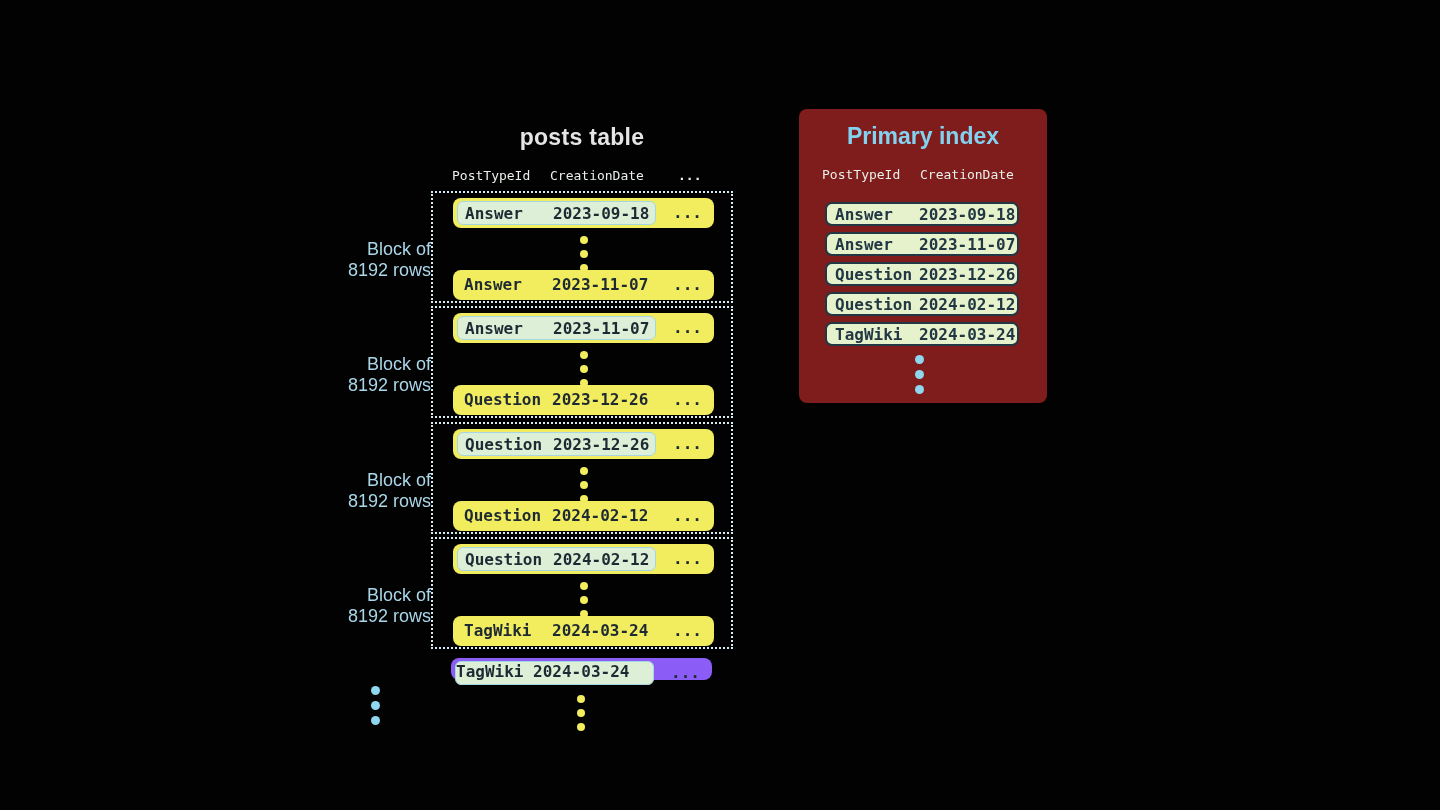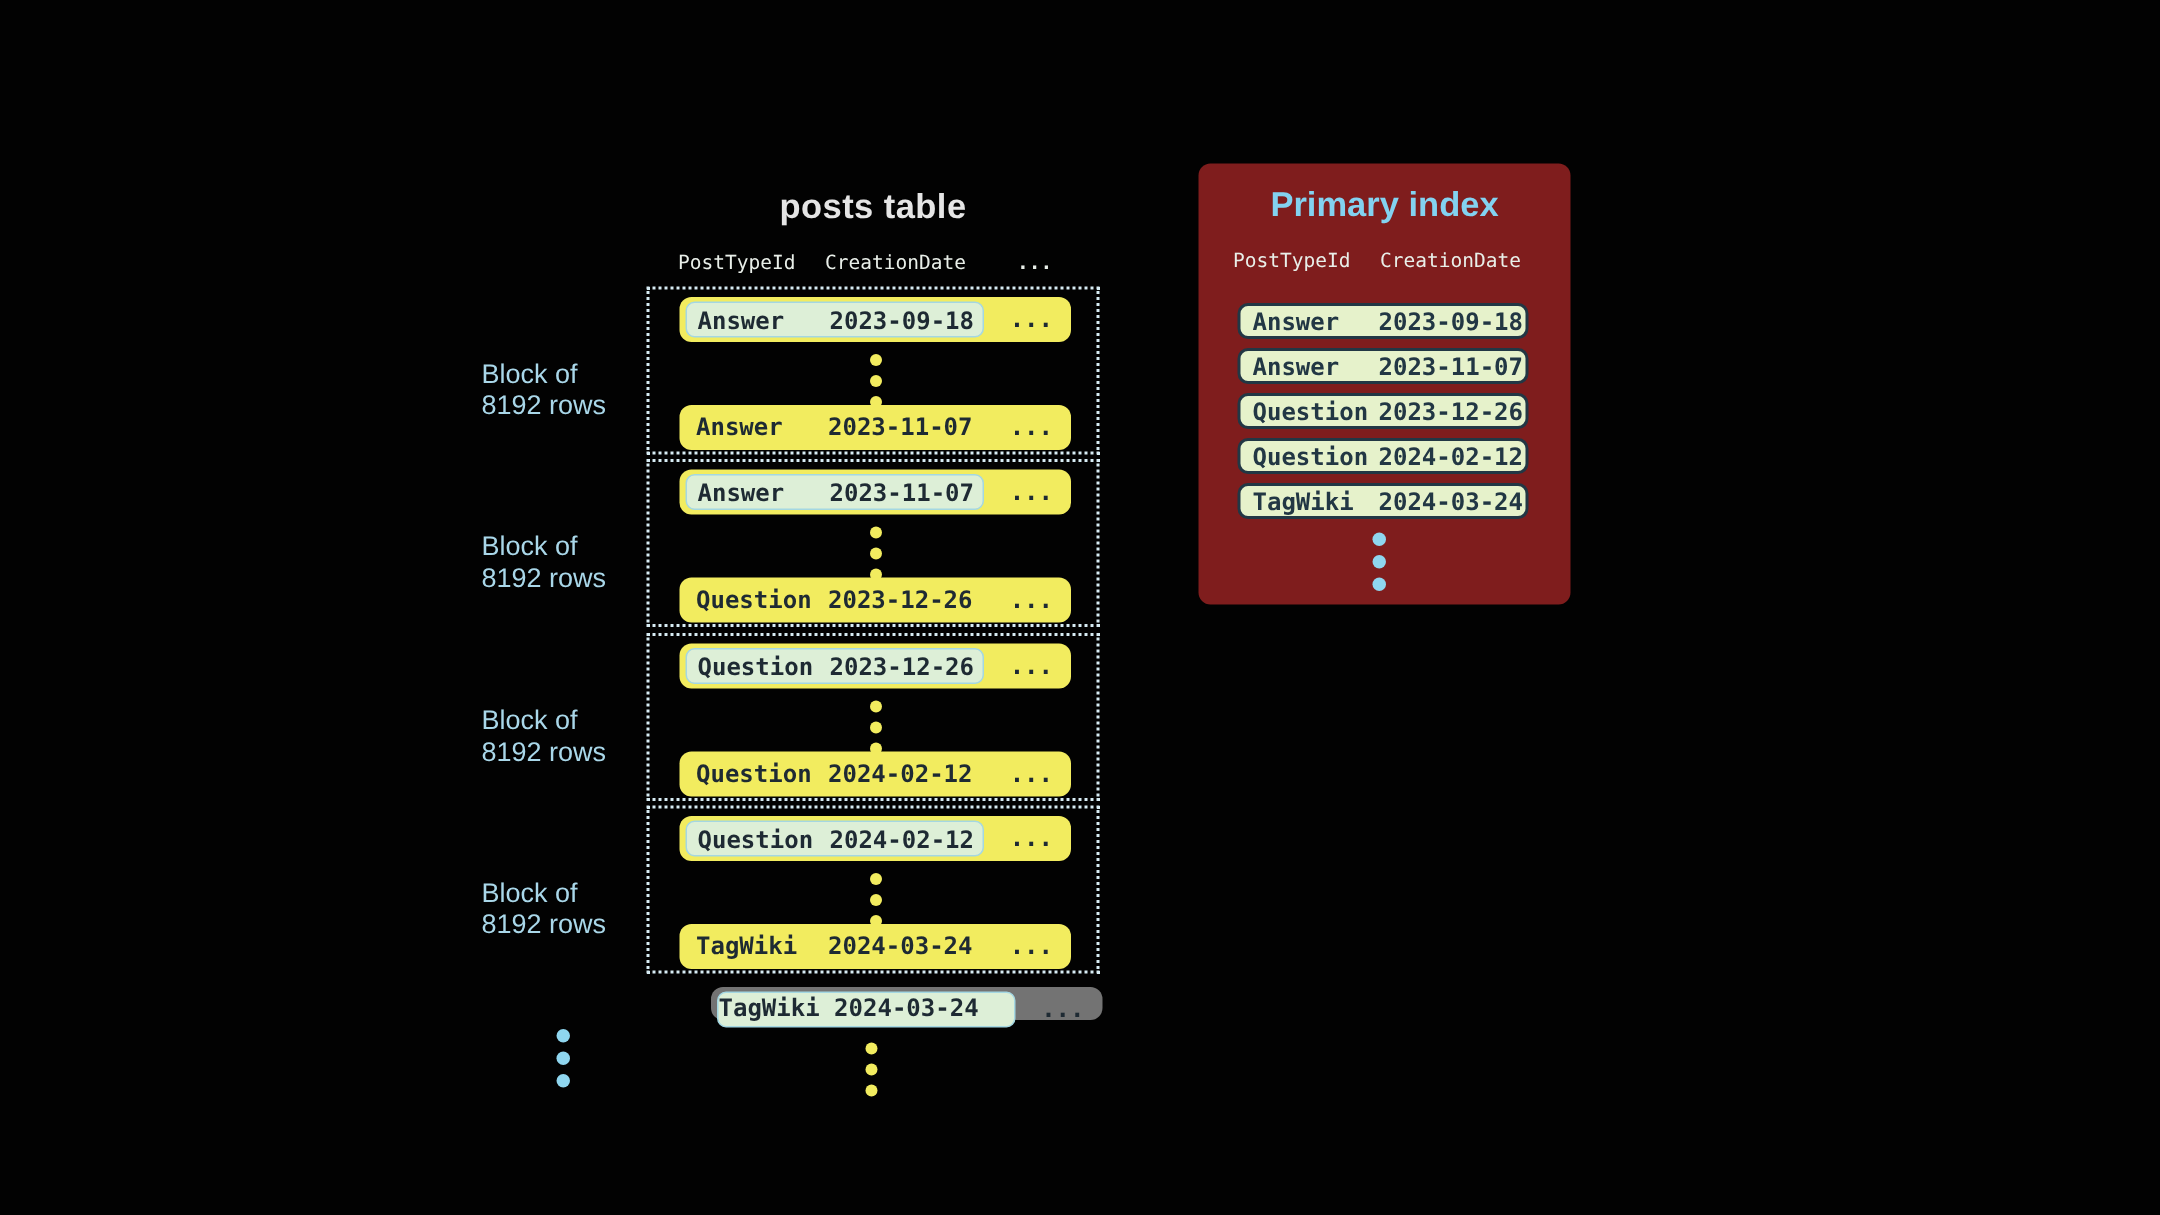--- a/index.html
+++ b/index.html
@@ -30,34 +30,34 @@
   .row .more { position:absolute; right:12px; top:5px; }
   .row-first { top:5px; }
   .row-last  { top:77px; }
 
   .hl { position:absolute; left:4px; top:3px; width:199px; height:24px;
         background:#ddefd7; border:1.5px solid #a4d7e2; border-radius:6px; }
   .hl .type { left:7px; top:2px; }
   .hl .date { left:95px; top:2px; }
 
   .row-tail { position:absolute; left:451px; top:658px; width:261px; height:22px;
-              background:#737373; border-radius:8px;
-              font:bold 16px "DejaVu Sans Mono", monospace; color:#1e2a33;margin-left:23px; }
+              background:#8b5cf6; border-radius:8px;
+              font:bold 16px "DejaVu Sans Mono", monospace; color:#1e2a33; }
   .row-tail .more { position:absolute; right:12px; top:5px; }
 
   .vdots { position:absolute; display:flex; flex-direction:column; align-items:center; }
   .vdots i { display:block; width:8px; height:8px; border-radius:50%; margin:3px 0; }
   .vdots.in-block { left:147px; top:40px; }
   .vdots.yellow i { background:#f2ec5f; }
   .vdots.blue i   { background:#8fd6ef; width:9px; height:9px; }
   .vdots.tail-dots  { left:577px; top:692px; }
   .vdots.left-dots  { left:371px; top:683px; }
   .vdots.pi-dots    { left:116px; top:243px; }
 
-  .block-label { position:absolute; left:321px; width:110px; text-align:left;
+  .block-label { position:absolute; left:321px; width:110px; text-align:right;
                  color:#a9d7e9; font:18px "Liberation Sans", sans-serif; line-height:21px; }
   .bl1 { top:239px; } .bl2 { top:354px; } .bl3 { top:470px; } .bl4 { top:585px; }
 
   
   .pi-panel { position:absolute; left:799px; top:109px; width:248px; height:294px;
               background:#7f1d1d; border-radius:8px; }
   .pi-title { position:absolute; top:14px; left:0; width:100%; text-align:center;
               color:#83d2f0; font:600 23px "Liberation Sans", sans-serif; }
   .pi-header { position:absolute; top:58px; left:0; width:100%;
                color:#e9efe9; font:13px "DejaVu Sans Mono", monospace; }

